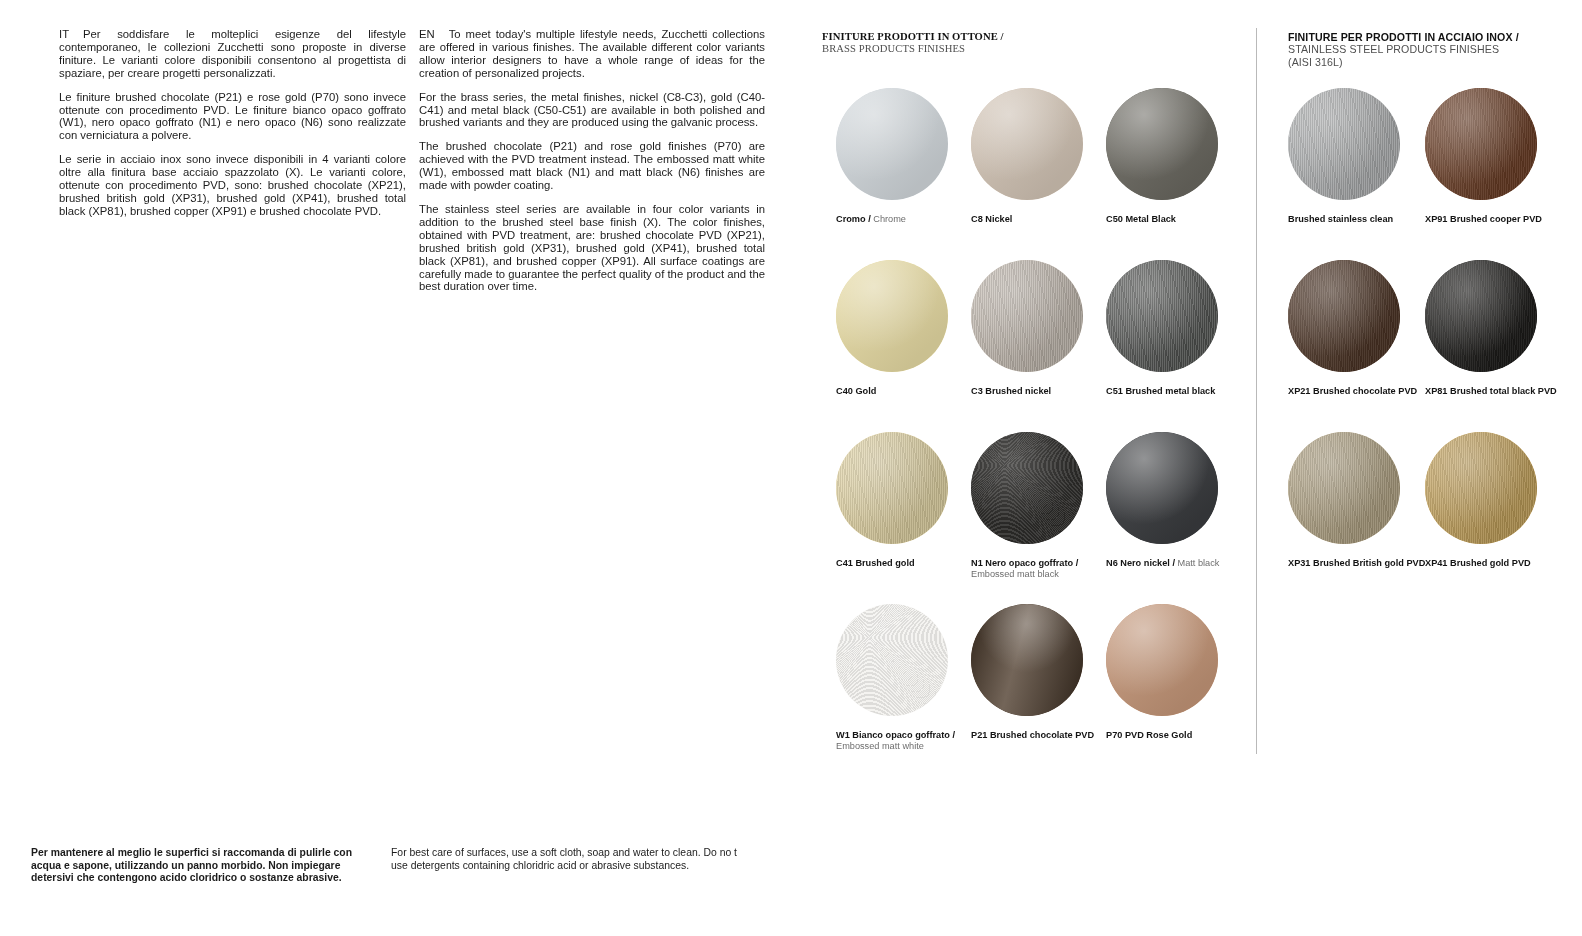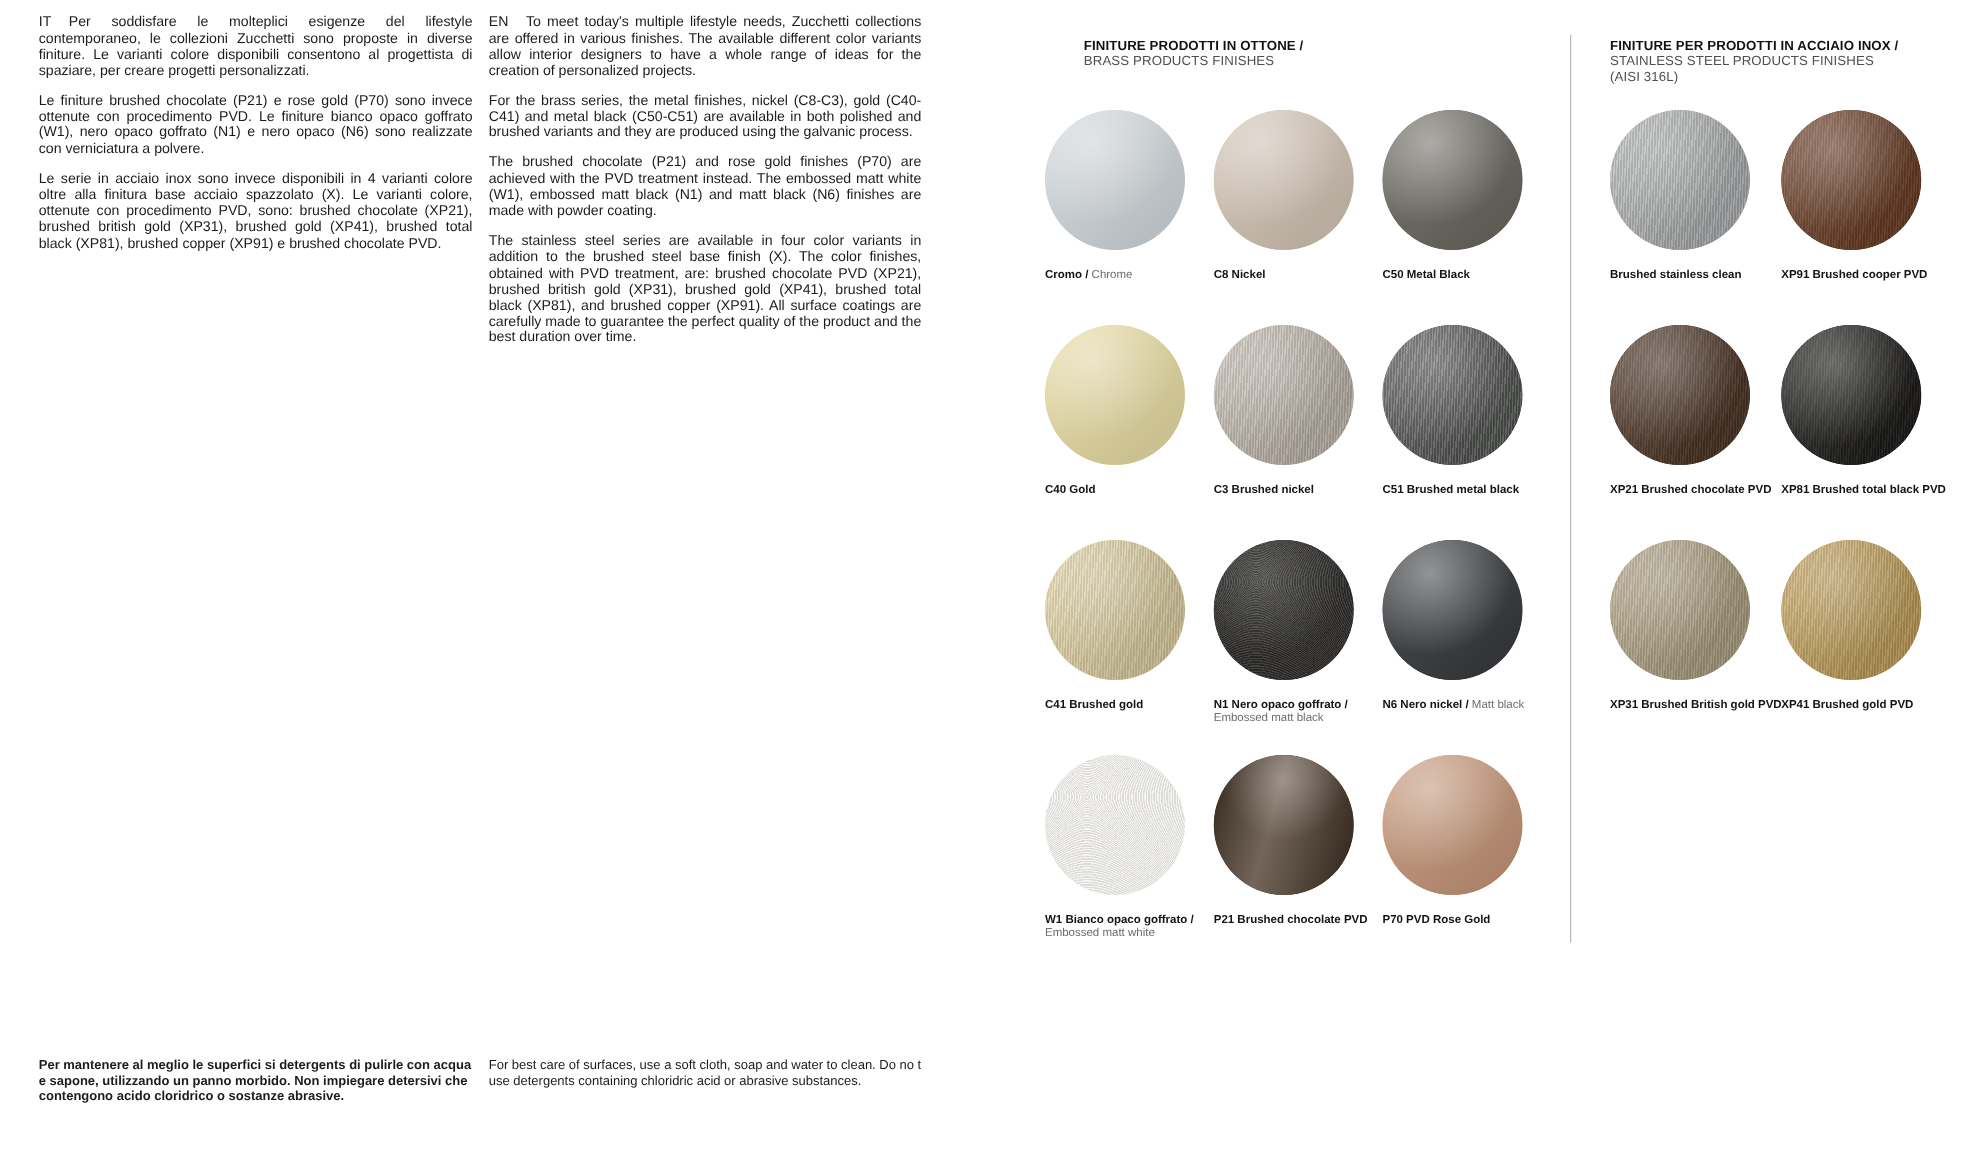--- a/index.html
+++ b/index.html
@@ -12,25 +12,26 @@
     height: 936px;
     position: relative;
     font-family: "Liberation Sans", sans-serif;
     color: #141414;
     overflow: hidden;
   }
 
   
   .intro-col {
     position: absolute;
-    top: 12px;
+    top: 28px;
     font-size: 11.3px;
     line-height: 12.9px;
     text-align: justify;
     color: #1c1c1c;
+    margin-left: 28px;
   }
   #intro-it { left: 31px; width: 347px; }
   #intro-en { left: 391px; width: 346px; }
 
   .intro-col p { margin: 0 0 11px 0; }
   .intro-col p:last-child { margin-bottom: 0; }
 
   .lang-tag { display: inline-block; margin-right: 14px; }
 
   
@@ -43,21 +44,21 @@
   .section-head .hd-it {
     font-weight: bold;
     color: #111;
     display: block;
   }
   .section-head .hd-en {
     font-weight: normal;
     color: #4f4f4f;
     display: block;
   }
-  #head-brass { left: 867px; top: 31px; width: 400px; }
+  #head-brass { left: 822px; top: 31px; width: 400px; font-family: Liberation Serif, serif; }
   #head-inox  { left: 1288px; top: 31px; width: 280px; }
 
   
   #divider {
     position: absolute;
     left: 1256px;
     top: 28px;
     width: 1px;
     height: 726px;
     background: #b9b9b9;
@@ -266,14 +267,14 @@
       </div>
       <div class="sw-cell col1">
         <div class="disc" style="background: rgb(197, 163, 92);">
           <div class="tex" style="background: repeating-linear-gradient(92deg, rgba(255, 255, 255, 0.09) 0px, rgba(255, 255, 255, 0.09) 1px, rgba(0, 0, 0, 0.082) 1px, rgba(0, 0, 0, 0.082) 2.2px), radial-gradient(circle at 38% 28%, rgba(255, 255, 255, 0.3), rgba(255, 255, 255, 0) 62%), linear-gradient(118deg, rgba(255, 255, 255, 0.16), rgba(0, 0, 0, 0.16) 72%), rgb(197, 163, 92);"></div>
         </div>
         <div class="sw-label"><span class="nm">XP41 Brushed gold PVD</span></div>
       </div>
     </div>
   </div>
 
-<div class="footer-col" id="foot-it">Per mantenere al meglio le superfici si detergents di pulirle con acqua e sapone, utilizzando un panno morbido. Non impiegare detersivi che contengono acido cloridrico o sostanze abrasive.</div>
+<div class="footer-col" id="foot-it">Per mantenere al meglio le superfici si raccomanda di pulirle con acqua e sapone, utilizzando un panno morbido. Non impiegare detersivi che contengono acido cloridrico o sostanze abrasive.</div>
 <div class="footer-col" id="foot-en">For best care of surfaces, use a soft cloth, soap and water to clean. Do no t use detergents containing chloridric acid or abrasive substances.</div>
 
 </body></html>

